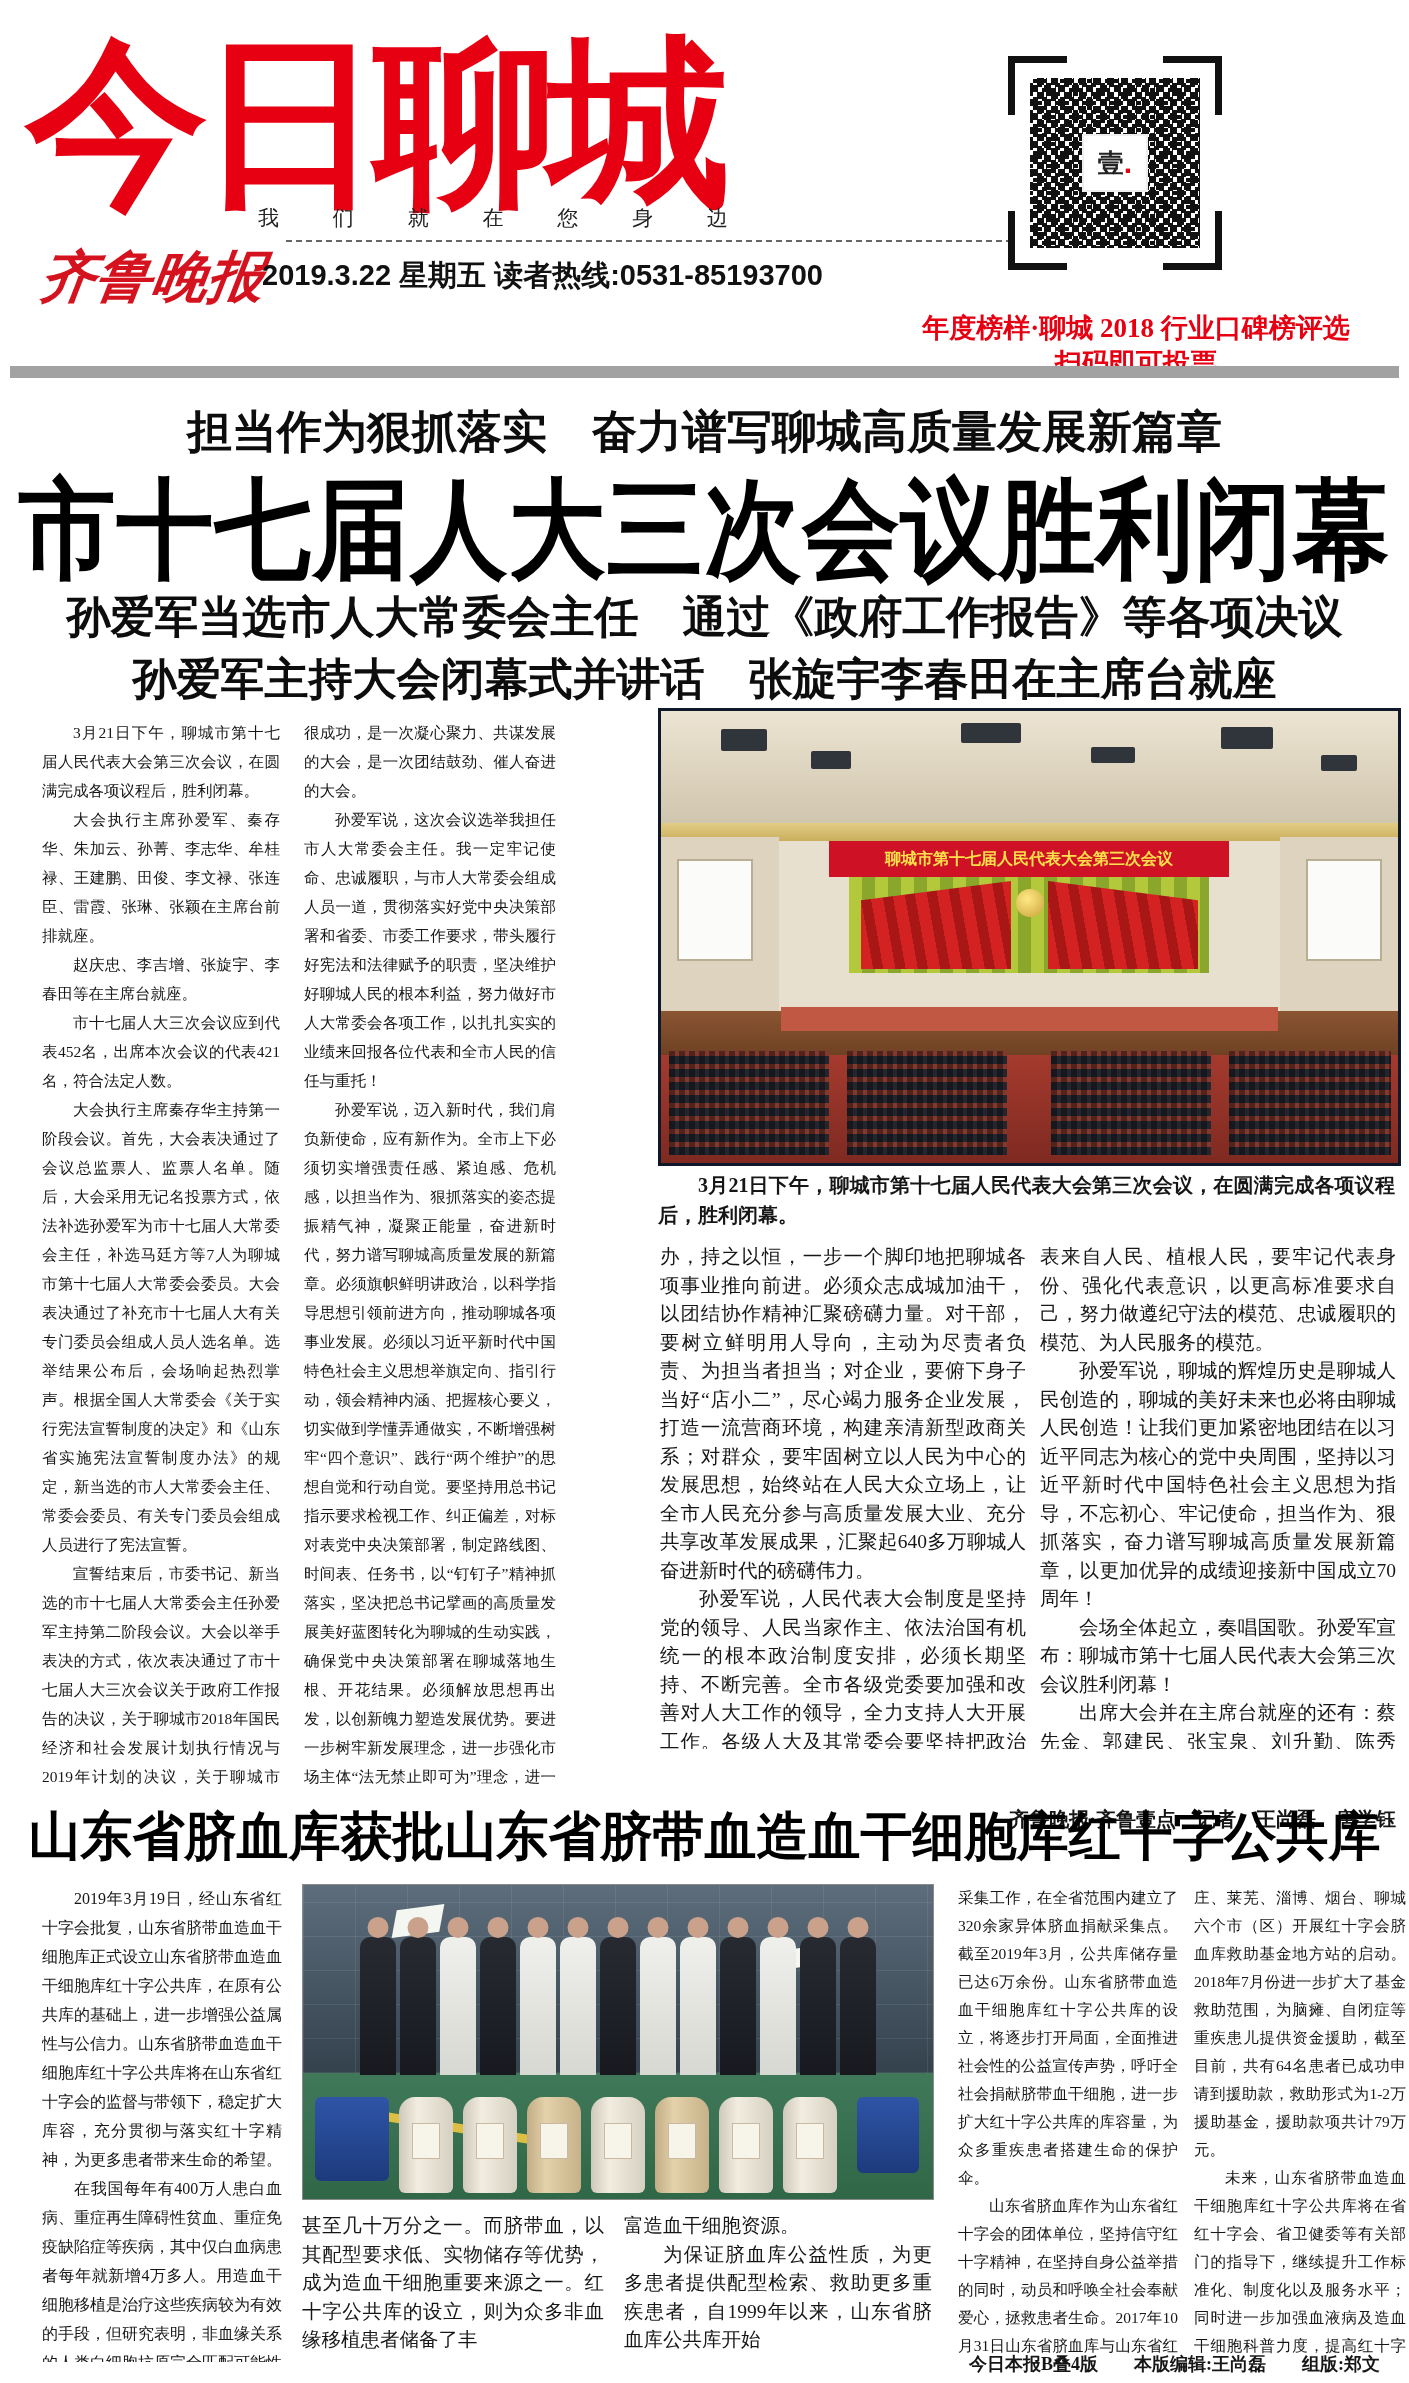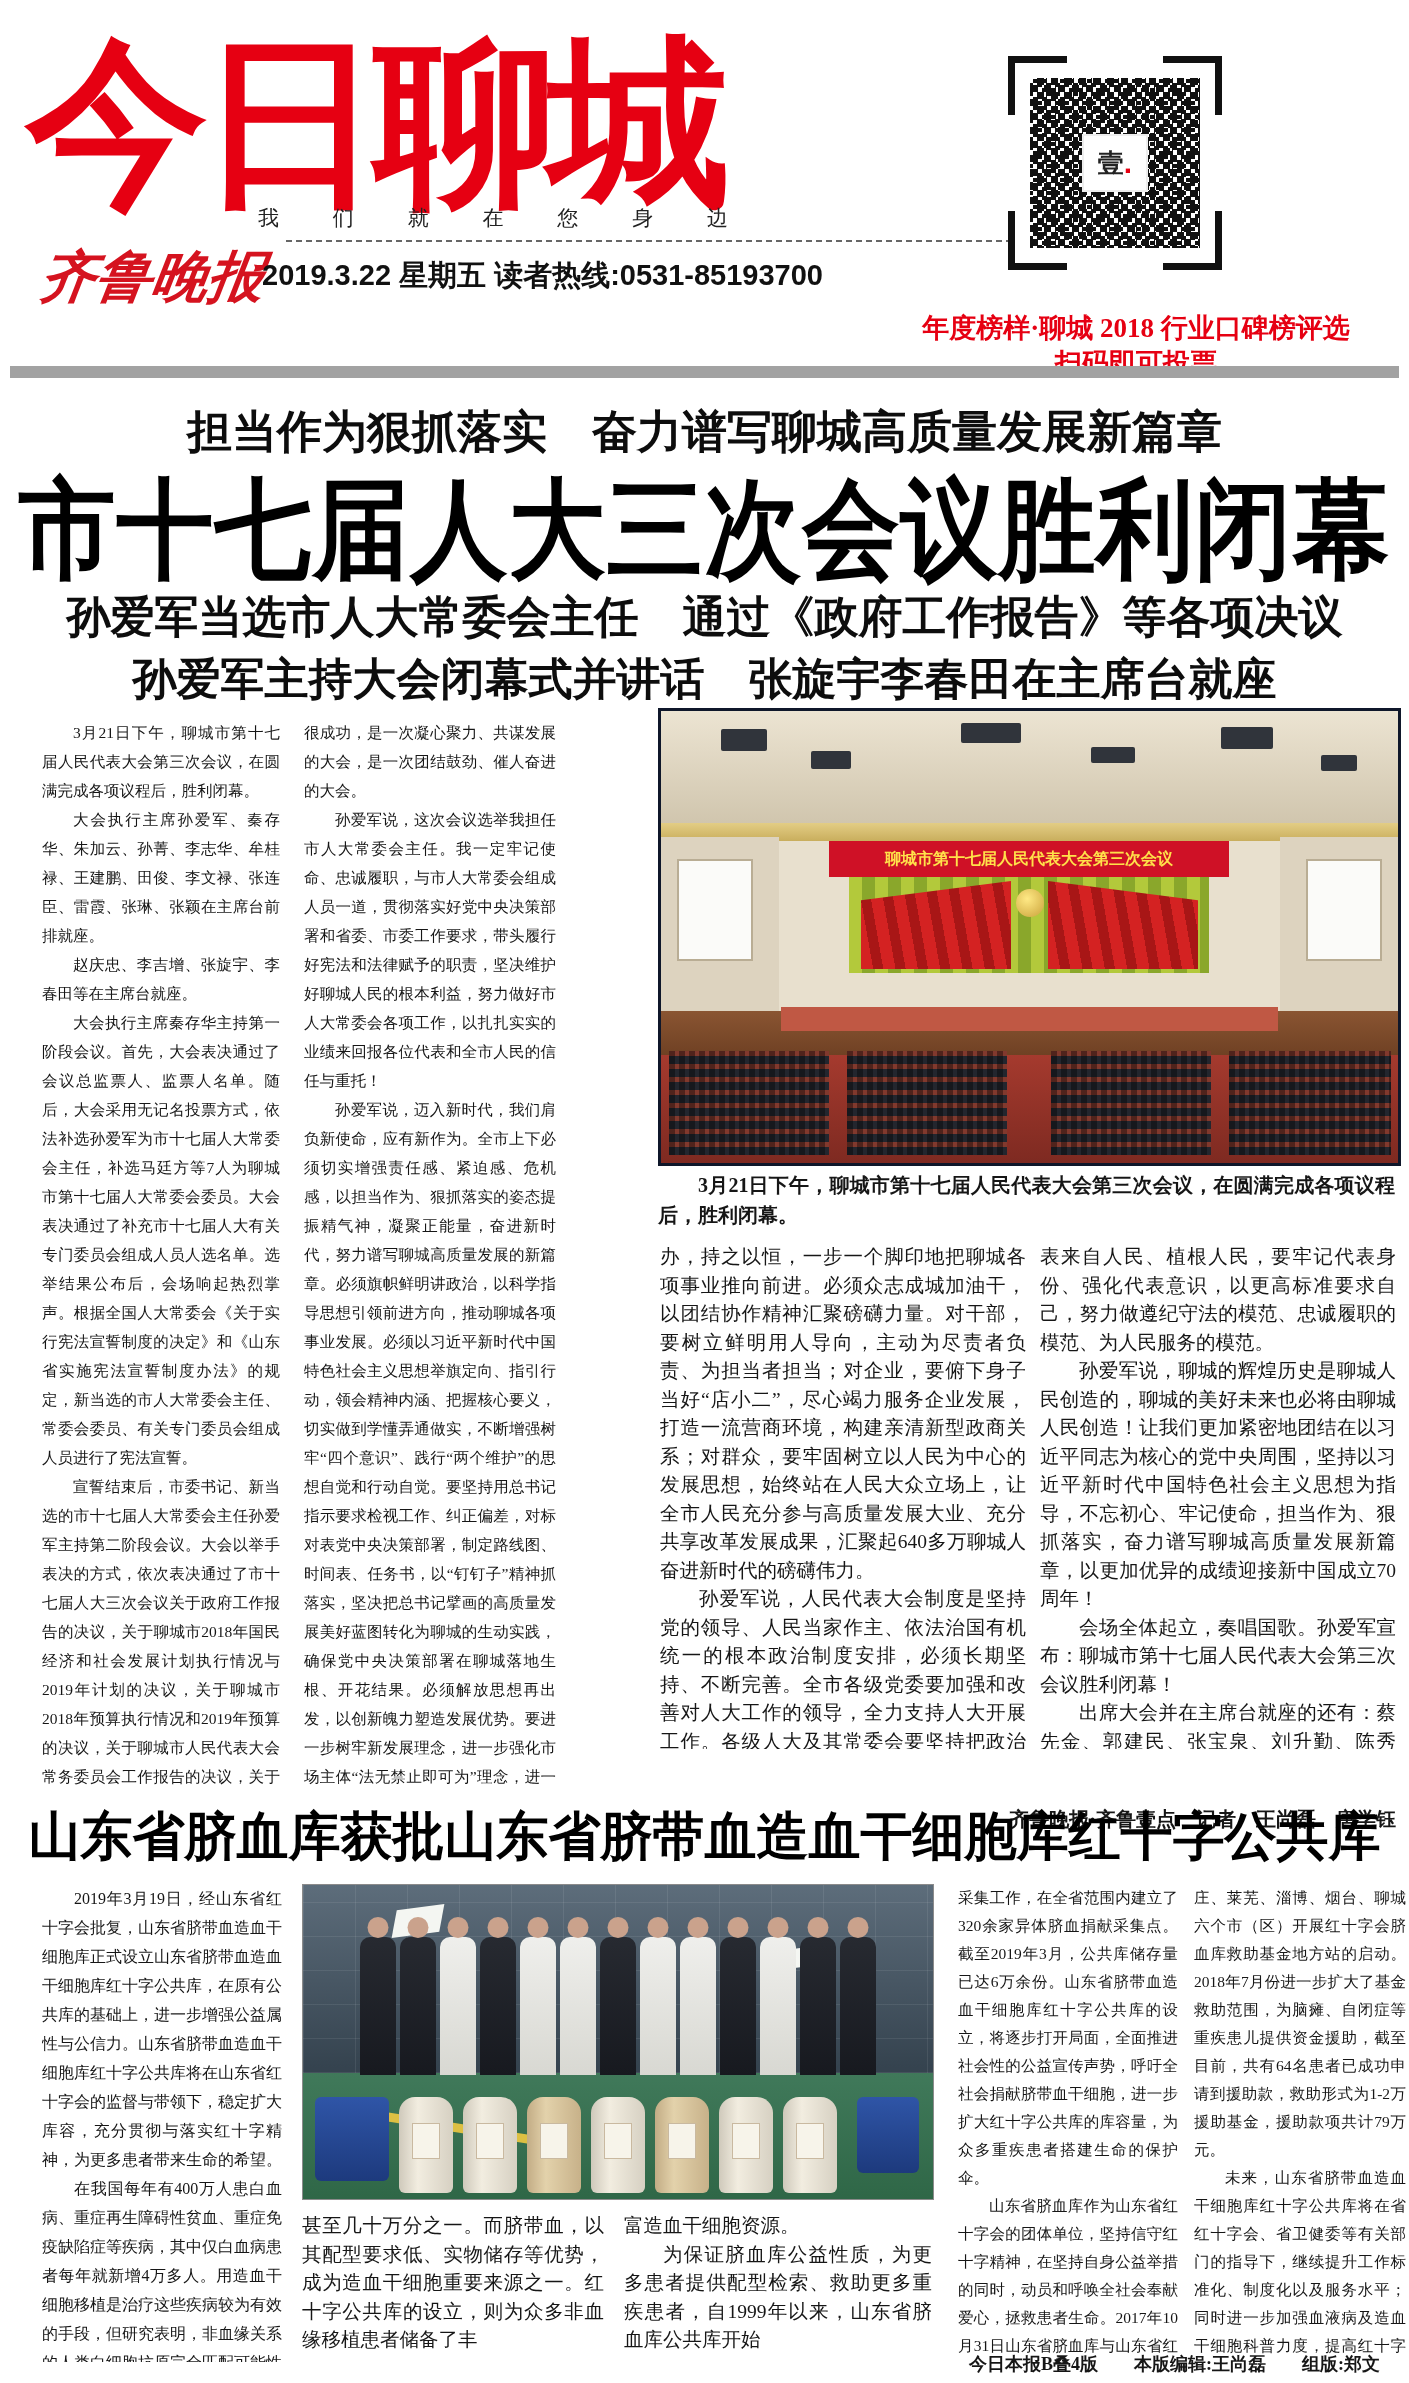--- a/index.html
+++ b/index.html
@@ -176,20 +176,21 @@
 
   <div class="kicker">担当作为狠抓落实　奋力谱写聊城高质量发展新篇章</div>
   <div class="headline1">市十七届人大三次会议胜利闭幕</div>
   <div class="subhead s1">孙爱军当选市人大常委会主任　通过《政府工作报告》等各项决议</div>
   <div class="subhead s2">孙爱军主持大会闭幕式并讲话　张旋宇李春田在主席台就座</div>
 
   <div id="a1col1" class="col c-small">
       <p>3月21日下午，聊城市第十七届人民代表大会第三次会议，在圆满完成各项议程后，胜利闭幕。</p>
       <p>大会执行主席孙爱军、秦存华、朱加云、孙菁、李志华、牟桂禄、王建鹏、田俊、李文禄、张连臣、雷霞、张琳、张颖在主席台前排就座。</p>
       <p>赵庆忠、李吉增、张旋宇、李春田等在主席台就座。</p>
+      <p>市十七届人大三次会议应到代表452名，出席本次会议的代表421名，符合法定人数。</p>
       <p>大会执行主席秦存华主持第一阶段会议。首先，大会表决通过了会议总监票人、监票人名单。随后，大会采用无记名投票方式，依法补选孙爱军为市十七届人大常委会主任，补选马廷方等7人为聊城市第十七届人大常委会委员。大会表决通过了补充市十七届人大有关专门委员会组成人员人选名单。选举结果公布后，会场响起热烈掌声。根据全国人大常委会《关于实行宪法宣誓制度的决定》和《山东省实施宪法宣誓制度办法》的规定，新当选的市人大常委会主任、常委会委员、有关专门委员会组成人员进行了宪法宣誓。</p>
       <p>宣誓结束后，市委书记、新当选的市十七届人大常委会主任孙爱军主持第二阶段会议。大会以举手表决的方式，依次表决通过了市十七届人大三次会议关于政府工作报告的决议，关于聊城市2018年国民经济和社会发展计划执行情况与2019年计划的决议，关于聊城市2018年预算执行情况和2019年预算的决议，关于聊城市人民代表大会常务委员会工作报告的决议，关于聊城市中级人民法院工作报告的决议，关于聊城市人民检察院工作报告的决议。</p>
     </div>
   <div id="a1col2" class="col c-small">
       <p class="cont">很成功，是一次凝心聚力、共谋发展的大会，是一次团结鼓劲、催人奋进的大会。</p>
       <p>孙爱军说，这次会议选举我担任市人大常委会主任。我一定牢记使命、忠诚履职，与市人大常委会组成人员一道，贯彻落实好党中央决策部署和省委、市委工作要求，带头履行好宪法和法律赋予的职责，坚决维护好聊城人民的根本利益，努力做好市人大常委会各项工作，以扎扎实实的业绩来回报各位代表和全市人民的信任与重托！</p>
       <p>孙爱军说，迈入新时代，我们肩负新使命，应有新作为。全市上下必须切实增强责任感、紧迫感、危机感，以担当作为、狠抓落实的姿态提振精气神，凝聚正能量，奋进新时代，努力谱写聊城高质量发展的新篇章。必须旗帜鲜明讲政治，以科学指导思想引领前进方向，推动聊城各项事业发展。必须以习近平新时代中国特色社会主义思想举旗定向、指引行动，领会精神内涵、把握核心要义，切实做到学懂弄通做实，不断增强树牢“四个意识”、践行“两个维护”的思想自觉和行动自觉。要坚持用总书记指示要求检视工作、纠正偏差，对标对表党中央决策部署，制定路线图、时间表、任务书，以“钉钉子”精神抓落实，坚决把总书记擘画的高质量发展美好蓝图转化为聊城的生动实践，确保党中央决策部署在聊城落地生根、开花结果。必须解放思想再出发，以创新魄力塑造发展优势。要进一步树牢新发展理念，进一步强化市场主体“法无禁止即可为”理念，进一步坚持刀刃向内、自我革命，增加有效制度供给，大力改进工作机制，以观念之变、制度创新带动各项工作实现新的突破。必须培育新动能转换旧动能，以争创一流业绩、坚持一流标准，打造一流营商环境，努力在各项工作中出类拔萃、当仁不让，争创在全省乃至全国的排头兵地位，干出过得硬的出彩业绩。必须积极主动转作风，以坚韧不拔毅力推动事业前进。要勤勉敬业，勇于担当，马上就</p>
     </div>
 
   <div class="photo1">

